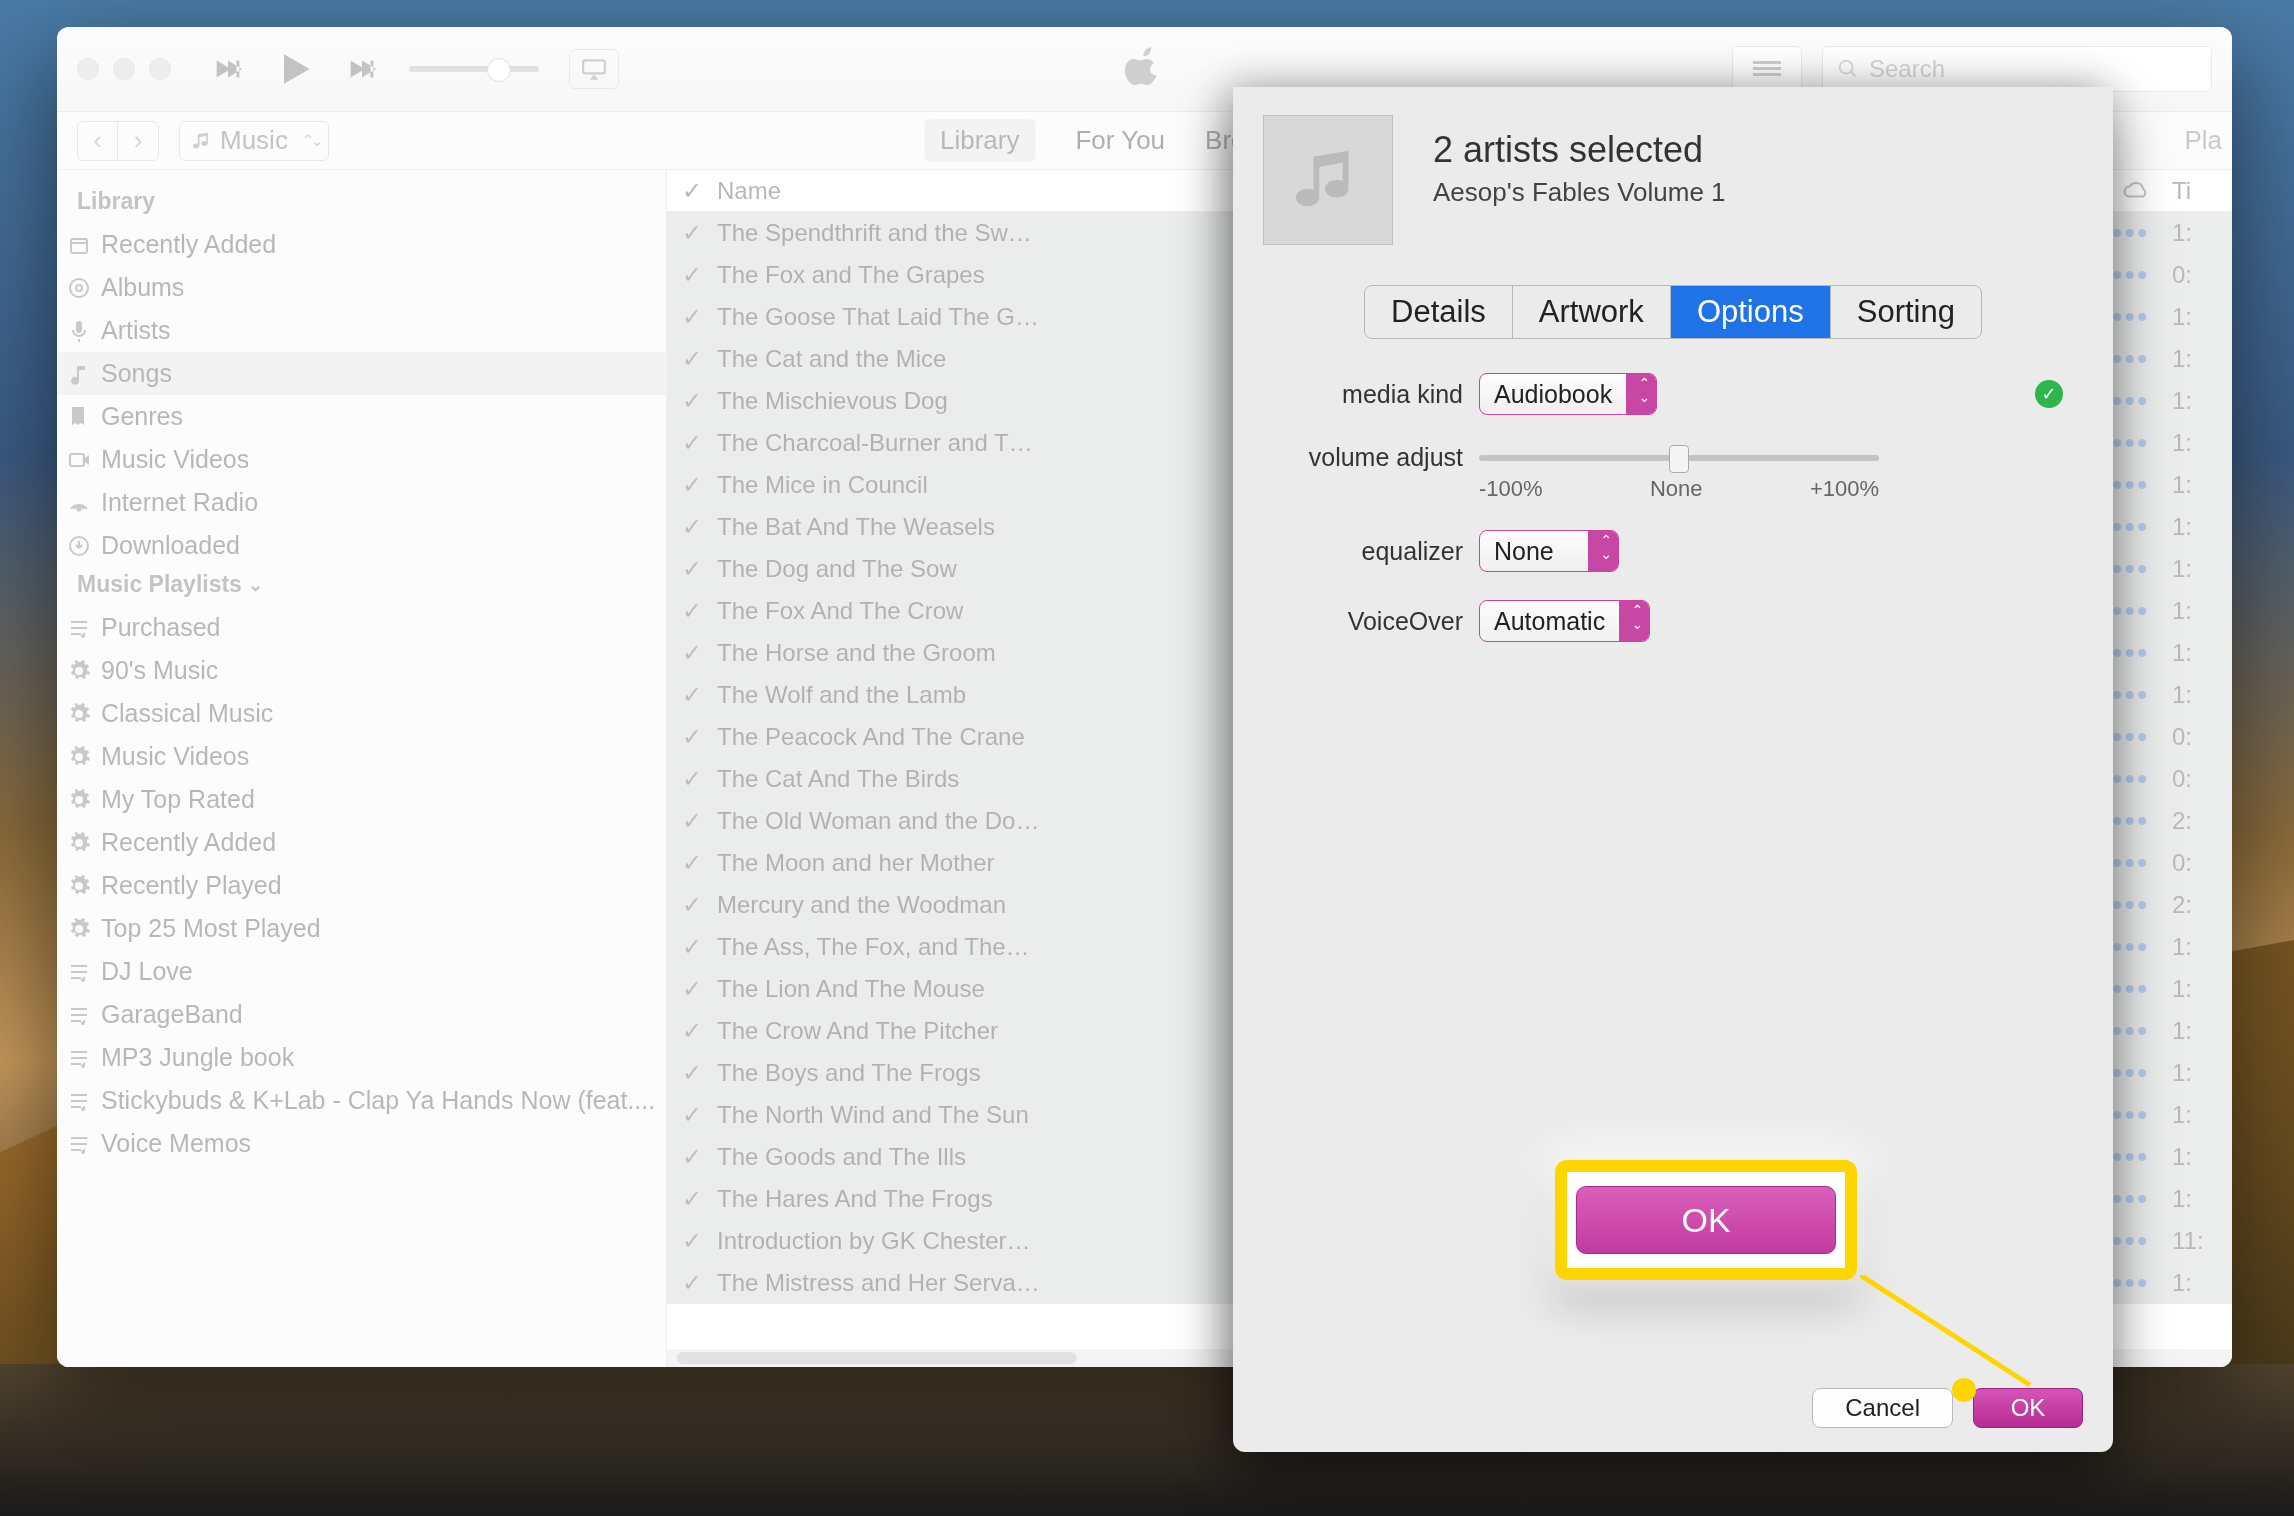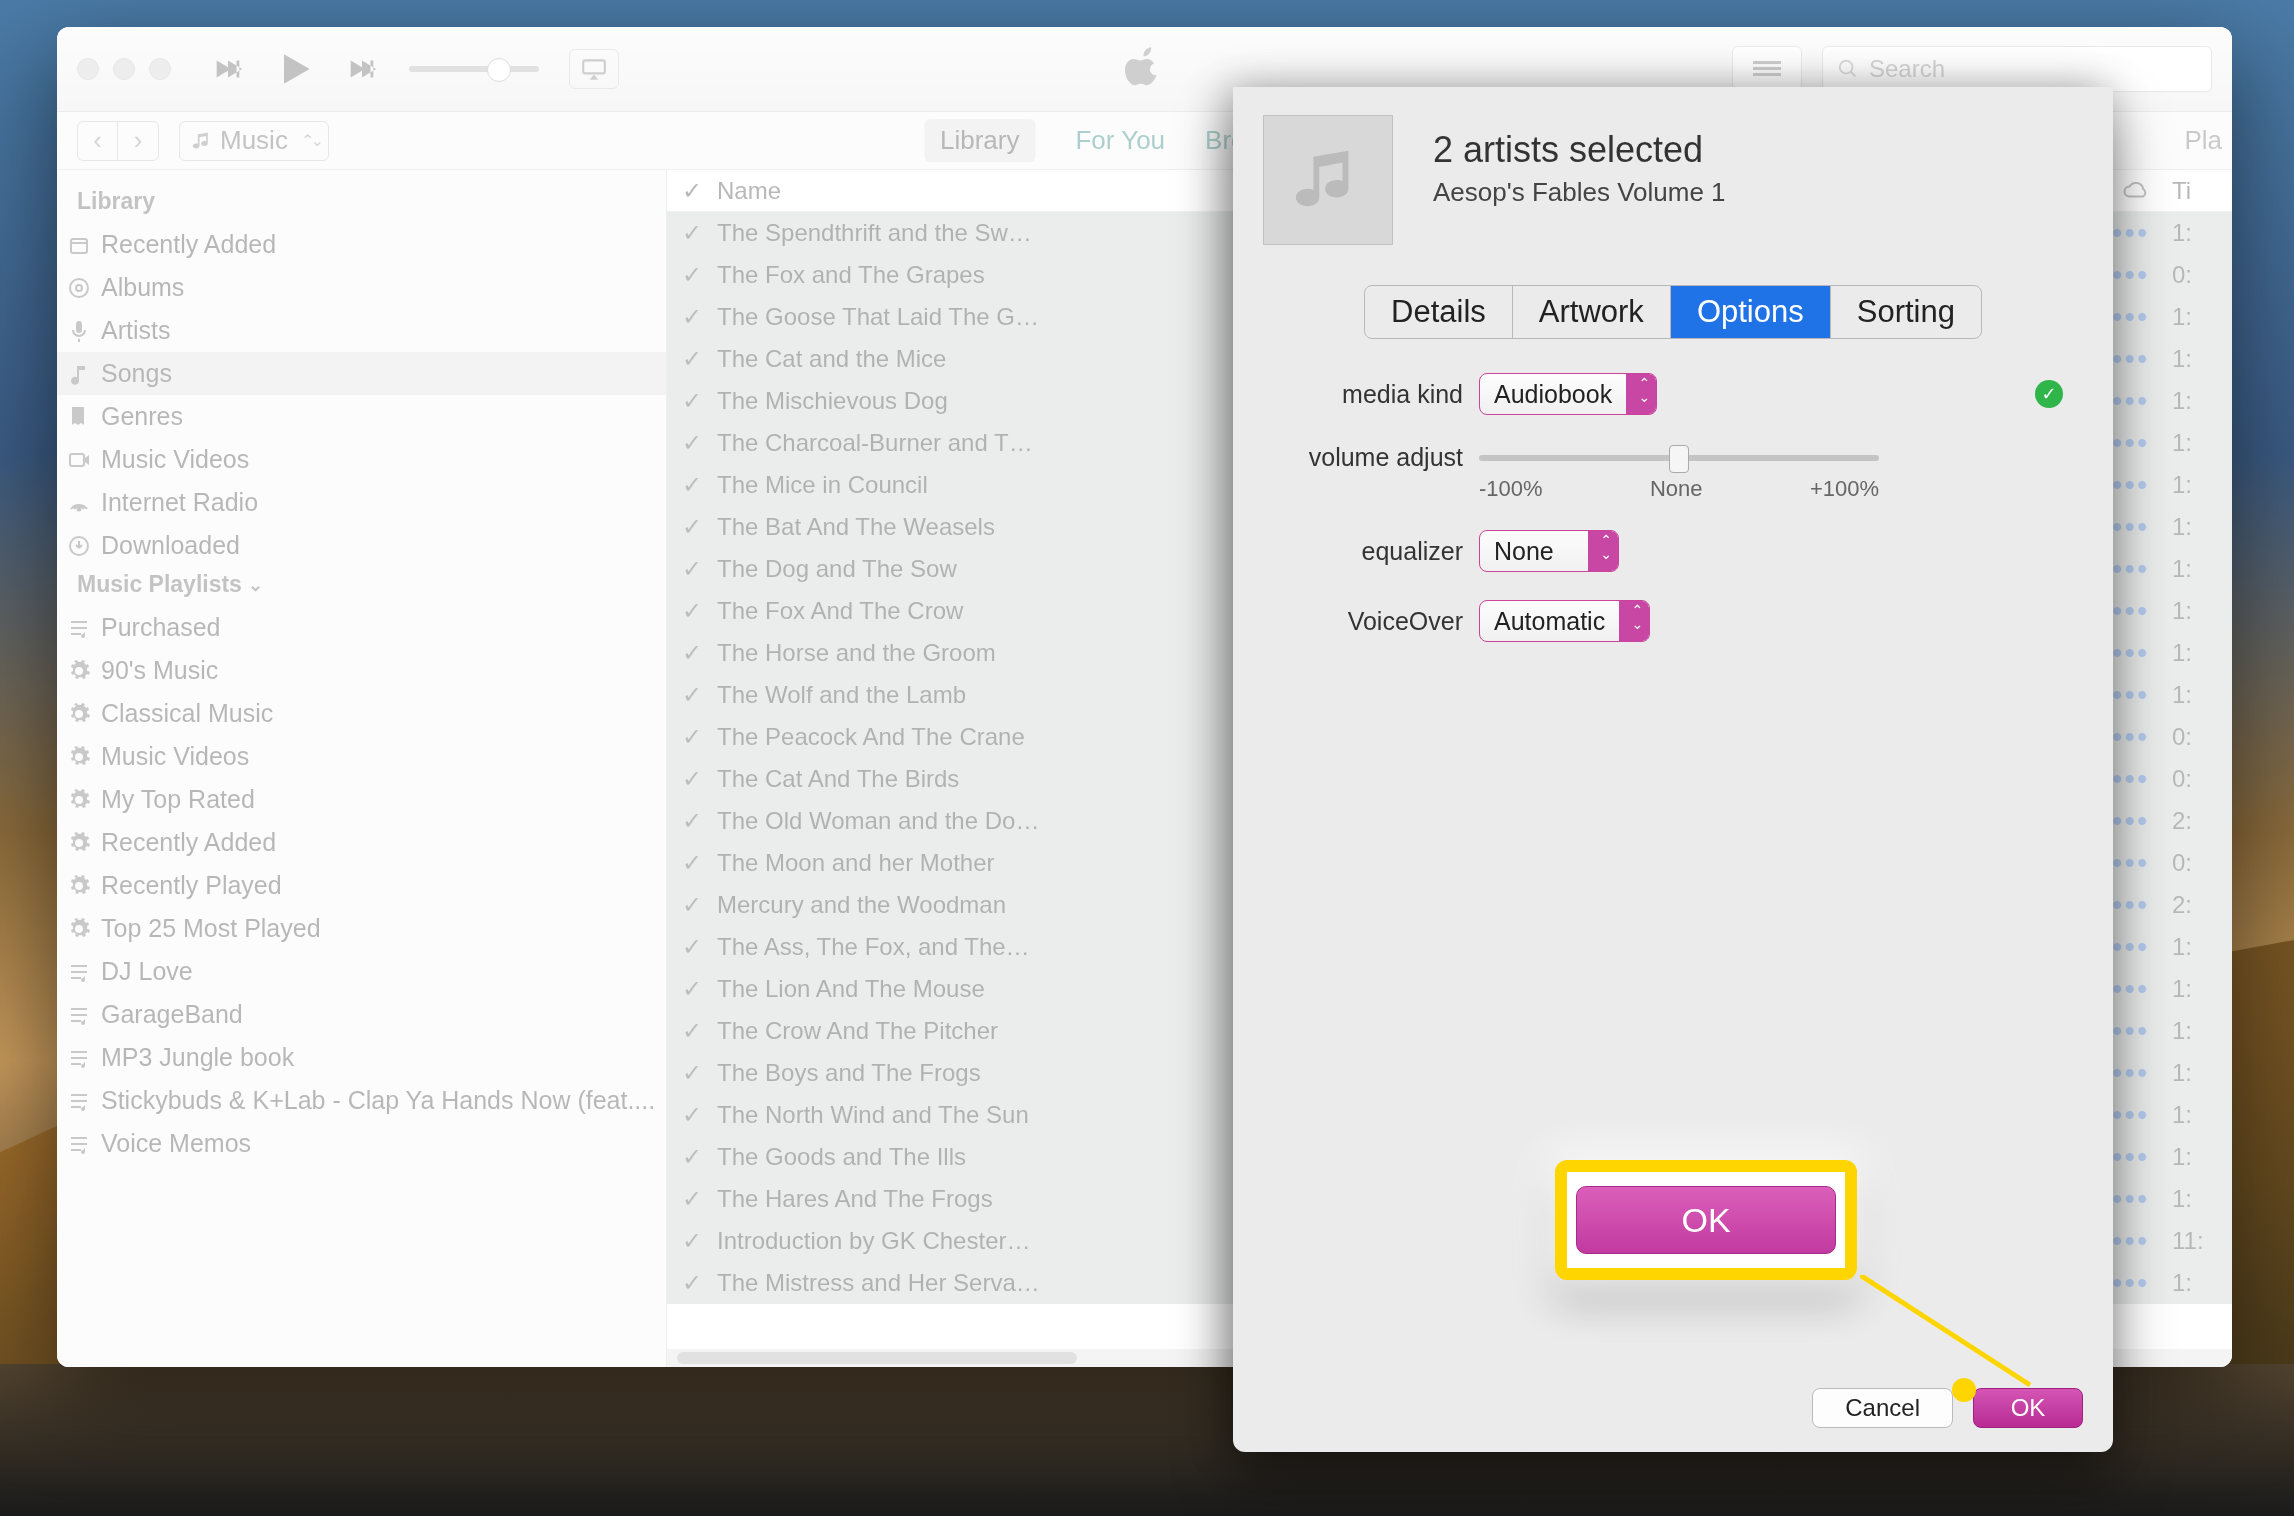--- a/index.html
+++ b/index.html
@@ -22,21 +22,21 @@
 .list-btn,.search-box { border:1px solid #c0c0c0; border-radius:6px; height:46px; background:#fff; }
 .list-btn { width:70px; display:flex; align-items:center; justify-content:center; }
 .search-box { width:390px; display:flex; align-items:center; padding:0 14px; color:#888; font-size:24px; gap:10px; }
 .tab-row { height:58px; background:#f6f6f6; border-bottom:1px solid #d0d0d0; display:flex; align-items:center; padding:0 20px; font-size:26px; color:#333; position:relative; }
 .nav-arrows { display:flex; border:1px solid #bbb; border-radius:6px; overflow:hidden; margin-right:20px; }
 .nav-arrows span { width:40px; height:38px; display:flex; align-items:center; justify-content:center; color:#888; }
 .nav-arrows span:first-child { border-right:1px solid #bbb; }
 .media-select { border:1px solid #bbb; border-radius:6px; height:40px; padding:0 40px 0 12px; display:flex; align-items:center; gap:8px; color:#555; position:relative; }
 .media-select::after { content:"⌃⌄"; position:absolute; right:8px; font-size:16px; color:#888; letter-spacing:-4px; line-height:10px; white-space:pre; }
 .tab-center { position:absolute; left:50%; transform:translateX(-50%); display:flex; gap:40px; align-items:center; }
-.tab-center span { color:#0f766e; }
+.tab-center span { color:#0f172a; }
 .tab-center .active-tab { background:#ddd; padding:6px 16px; border-radius:6px; color:#333; }
 .right-label { position:absolute; right:10px; color:#666; }
 .content { flex:1; display:flex; overflow:hidden; position:relative; }
 .sidebar { width:610px; background:#f5f5f5; border-right:1px solid #d0d0d0; overflow-y:auto; padding:14px 0; font-size:25px; color:#333; }
 .shead { font-weight:600; color:#555; padding:4px 20px 8px; font-size:23px; display:flex; align-items:center; gap:6px; }
 .sitem { display:flex; align-items:center; gap:8px; padding:7px 8px; }
 .sitem.sel { background:#dcdcdc; }
 .sicon { width:28px; height:28px; display:flex; align-items:center; justify-content:center; color:#666; flex-shrink:0; }
 .sitem-label { white-space:nowrap; overflow:hidden; text-overflow:ellipsis; }
 .track-area { flex:1; display:flex; flex-direction:column; }

